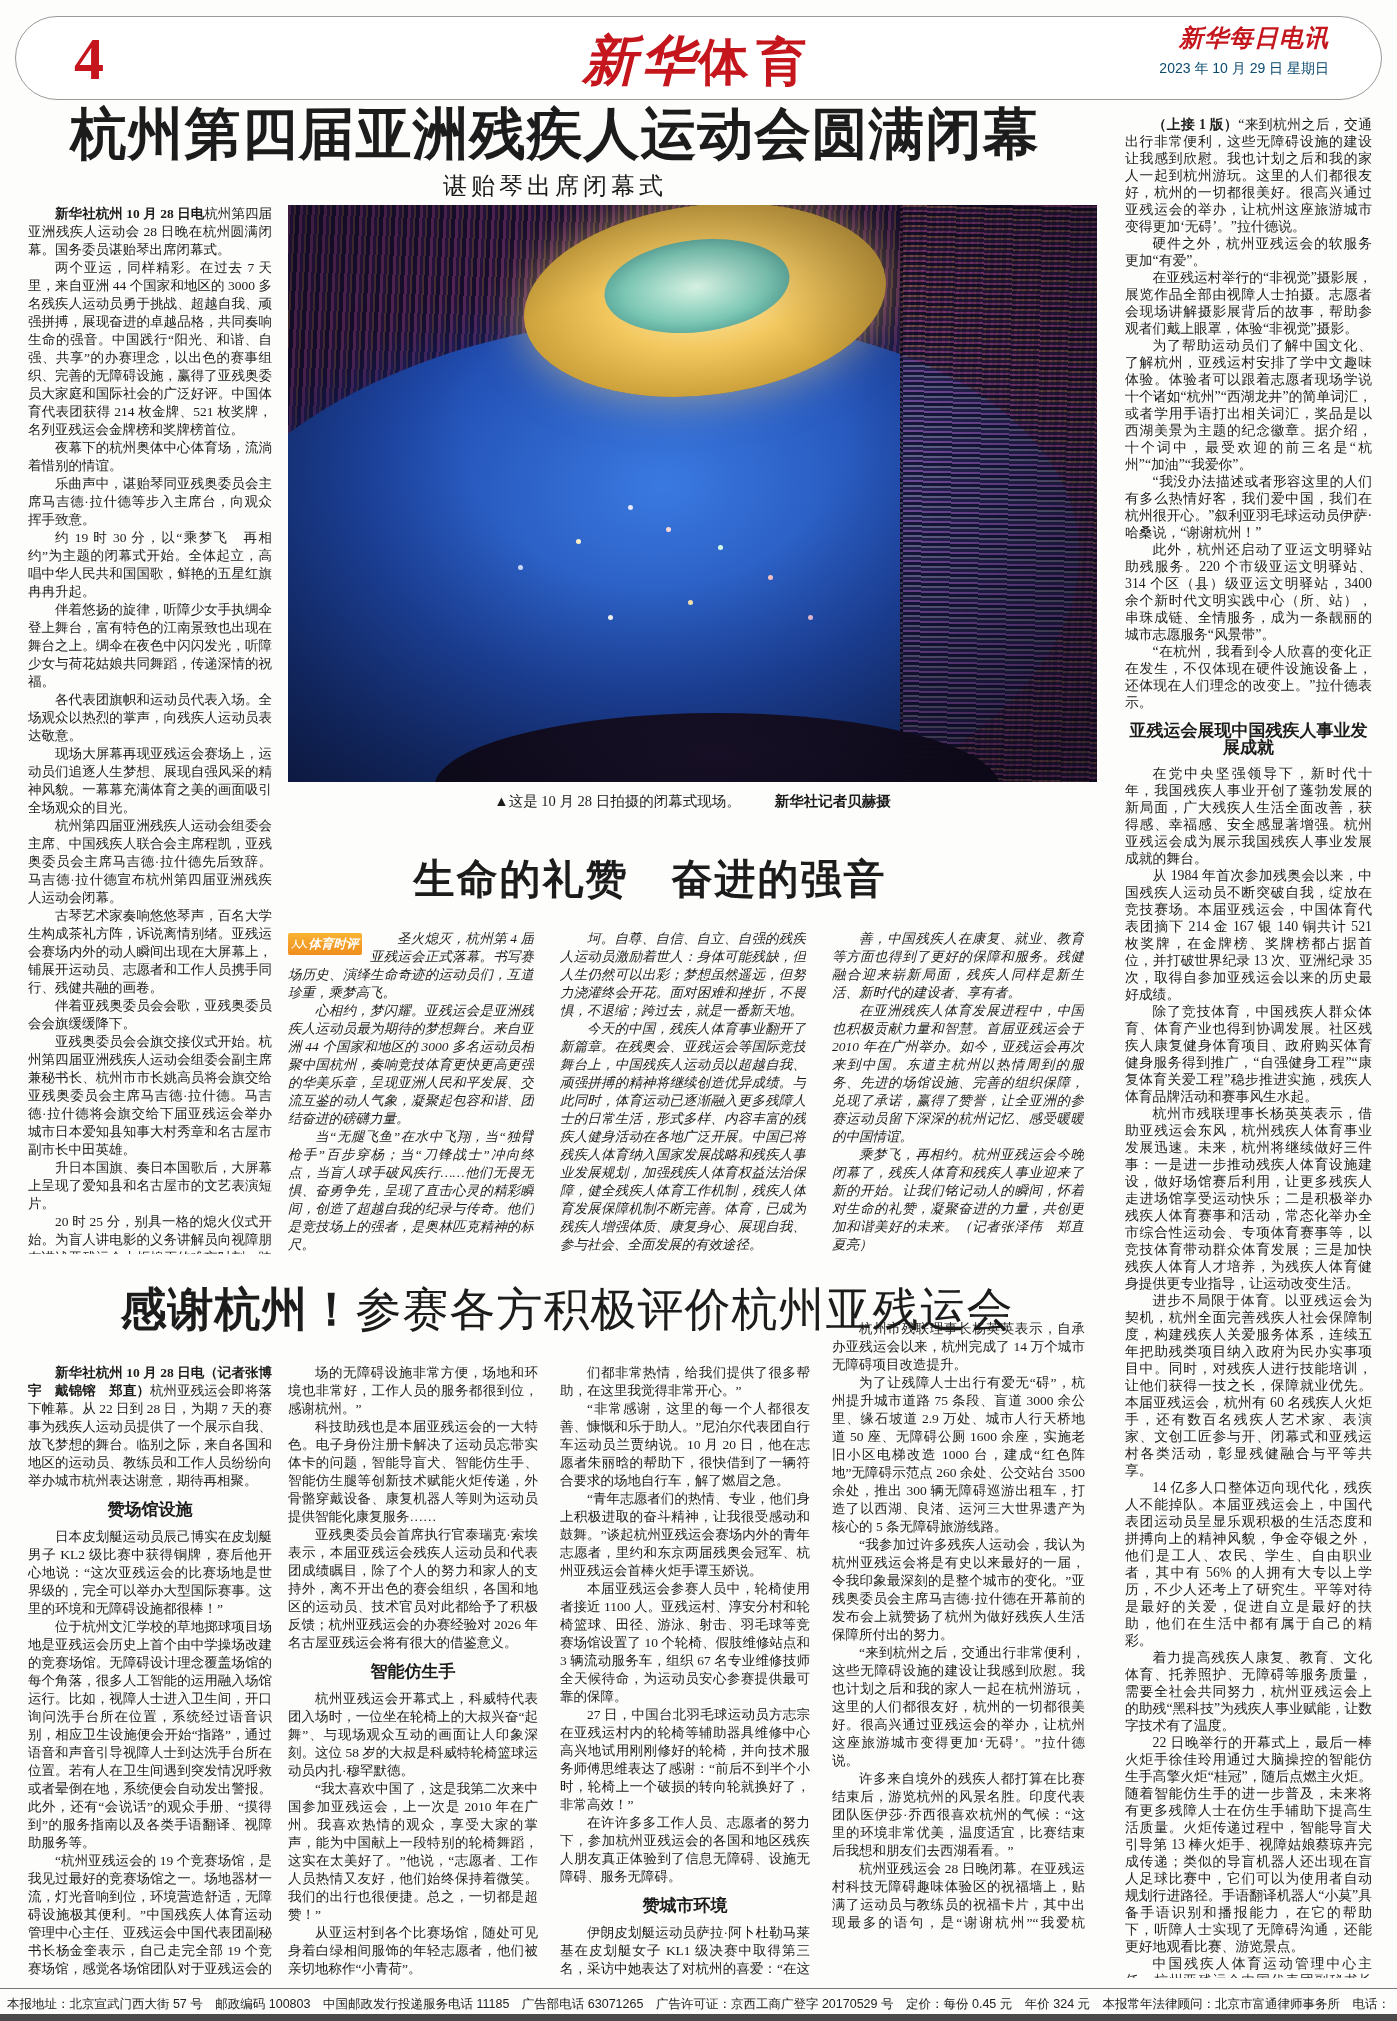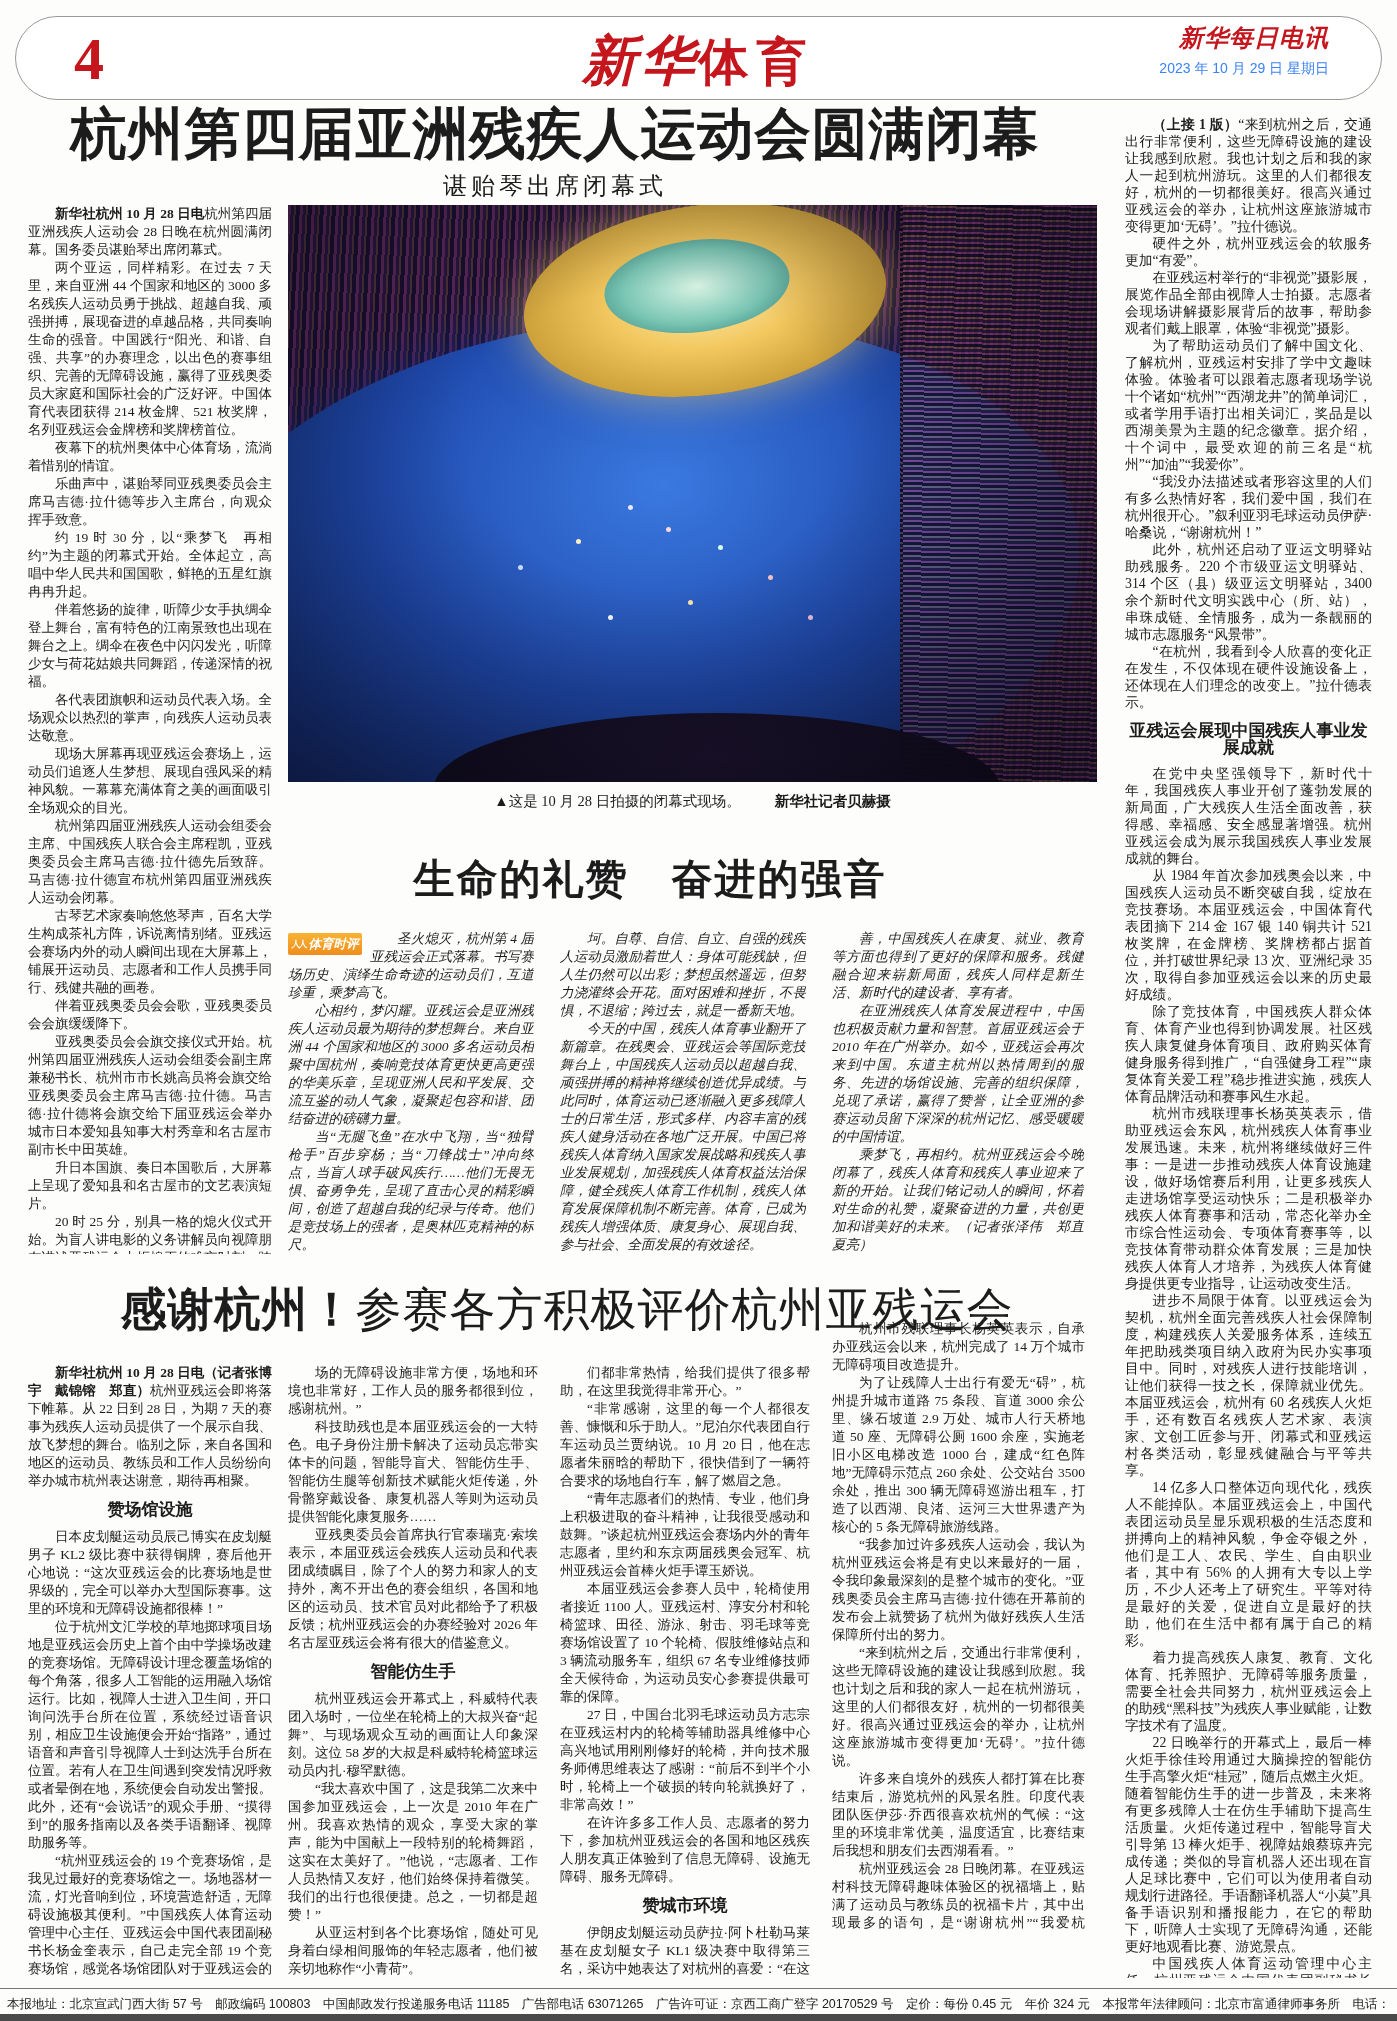--- a/index.html
+++ b/index.html
@@ -9,21 +9,21 @@
 
   
   .masthead{position:absolute;left:15px;top:16px;width:1365px;height:82px;border:1.5px solid #9a9a9a;
             border-radius:44px;background:#fff;}
   .page-num{position:absolute;left:58px;top:8px;font-size:60px;font-weight:900;color:#c4161c;}
   .section-title{position:absolute;left:0;right:0;top:8px;text-align:center;color:#c4161c;}
   .section-title .script{font-size:54px;font-weight:900;font-style:italic;letter-spacing:4px;}
   .section-title .blockt{font-size:50px;font-weight:900;letter-spacing:8px;}
   .mast-right{position:absolute;right:52px;top:5px;text-align:right;}
   .paper-name{color:#c4161c;font-weight:900;font-size:24px;font-style:italic;letter-spacing:1px;}
-  .date-line{color:#3b82f6;font-size:14px;margin-top:6px;font-style:normal;}
+  .date-line{color:#0c4a6e;font-size:14px;margin-top:6px;font-style:normal;}
 
   
   .lead-headline{position:absolute;left:40px;top:104px;width:1030px;text-align:center;
                  font-size:56px;font-weight:900;letter-spacing:1px;line-height:1.1;}
   .lead-subhead{position:absolute;left:40px;top:170px;width:1030px;text-align:center;font-size:24px;letter-spacing:4px;}
 
   .newscol{position:absolute;overflow:hidden;font-size:13.5px;line-height:18px;text-align:justify;}
   .newscol p{margin:0;text-indent:2em;}
   .newscol p.h{ text-indent:0;text-align:center;font-weight:bold;font-size:17px;margin:11px 0 9px 0;
                 font-family:"Liberation Sans","DejaVu Sans",sans-serif;}

